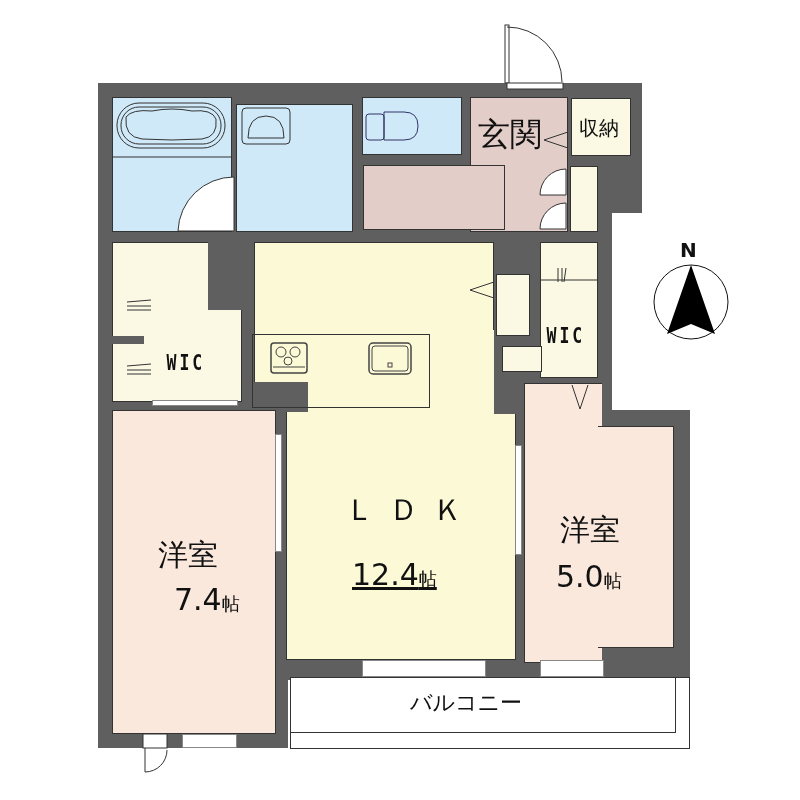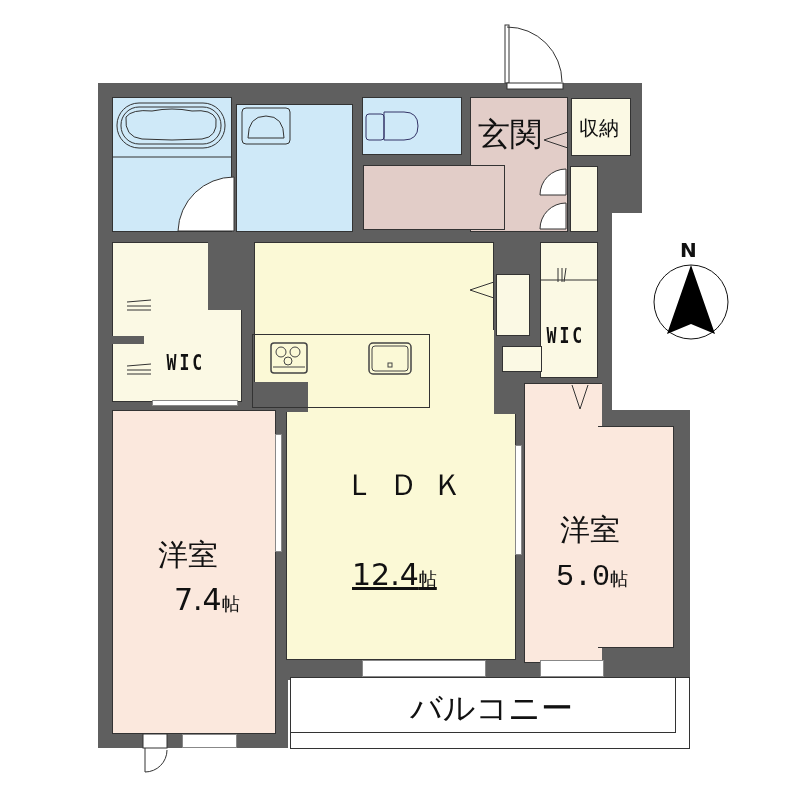--- a/index.html
+++ b/index.html
@@ -105,21 +105,21 @@
 </svg>
 <svg style="left:368px;top:342px;" width="46" height="34">
   <rect x="1" y="1" width="42" height="31" rx="4" fill="none" stroke="#444" stroke-width="1.5"></rect>
   <rect x="4" y="4" width="36" height="25" rx="3" fill="none" stroke="#444"></rect>
   <rect x="20" y="21" width="4" height="4" fill="none" stroke="#444"></rect>
 </svg>
 <div class="abs room storage" style="left:496px;top:274px;width:34px;height:62px;"></div>
 <svg style="left:468px;top:280px;" width="28" height="20">
   <path d="M26,2 L2,10 L26,18" fill="none" stroke="#333"></path>
 </svg>
-<div class="label big" style="left:345px;top:470px;letter-spacing:14px;">ＬＤＫ</div>
+<div class="label big" style="left:345px;top:495px;letter-spacing:14px;">ＬＤＫ</div>
 <div class="label" style="left:352px;top:560px;font-size:30px;text-decoration:underline;"><span>12.4</span><span class="tatami">帖</span></div>
 
 <div class="abs room storage" style="left:540px;top:242px;width:58px;height:136px;"></div>
 <div class="abs room storage" style="left:502px;top:346px;width:40px;height:26px;"></div>
 <svg style="left:540px;top:268px;" width="58" height="20">
   <line x1="0" y1="12" x2="58" y2="12" stroke="#333"></line>
   <line x1="18" y1="0" x2="18" y2="14" stroke="#333"></line>
     <line x1="22" y1="0" x2="22" y2="14" stroke="#333"></line>
     <line x1="26" y1="0" x2="24" y2="14" stroke="#333"></line>
 </svg>
@@ -135,27 +135,27 @@
   <path d="M2,38 L2,14 M2,38 A22,22 0 0 0 24,16" fill="none" stroke="#333"></path>
 </svg>
 
 <div class="abs room bed" style="left:524px;top:383px;width:78px;height:280px;border-right:none;"></div>
 <div class="abs room bed" style="left:598px;top:426px;width:76px;height:222px;border-left:none;"></div>
 <div class="abs bed" style="left:590px;top:427px;width:20px;height:220px;"></div>
 <svg style="left:570px;top:383px;" width="20" height="28">
   <path d="M2,2 L10,26 L18,2" fill="none" stroke="#333"></path>
 </svg>
 <div class="label big" style="left:560px;top:515px;">洋室</div>
-<div class="label" style="left:556px;top:562px;font-size:30px;font-family:Liberation Mono, monospace;"><span>5.0</span><span class="tatami">帖</span></div>
+<div class="label" style="left:556px;top:562px;font-size:30px;"><span>5.0</span><span class="tatami">帖</span></div>
 <div class="abs window" style="left:515px;top:445px;width:7px;height:110px;"></div>
 
 <div class="abs white" style="left:290px;top:677px;width:400px;height:72px;border:1px solid #333;"></div>
 <div class="abs" style="left:290px;top:732px;width:385px;height:1px;background:#333;"></div>
 <div class="abs" style="left:675px;top:677px;width:1px;height:56px;background:#333;"></div>
-<div class="label" style="left:410px;top:692px;font-size:32px;">バルコニー</div>
+<div class="label" style="left:410px;top:692px;font-size:22px;">バルコニー</div>
 <div class="abs window" style="left:362px;top:660px;width:124px;height:17px;"></div>
 <div class="abs window" style="left:540px;top:660px;width:64px;height:17px;"></div>
 
 <div class="label" style="left:680px;top:240px;font-size:20px;font-weight:bold;">N</div>
 <svg style="left:651px;top:262px;" width="80" height="80">
   <circle cx="40" cy="40" r="37" fill="#fff" stroke="#111" stroke-width="1"></circle>
   <path d="M40,3 L16,72 L40,62 L64,72 Z" fill="#000"></path>
 </svg>
 
 </body></html>

